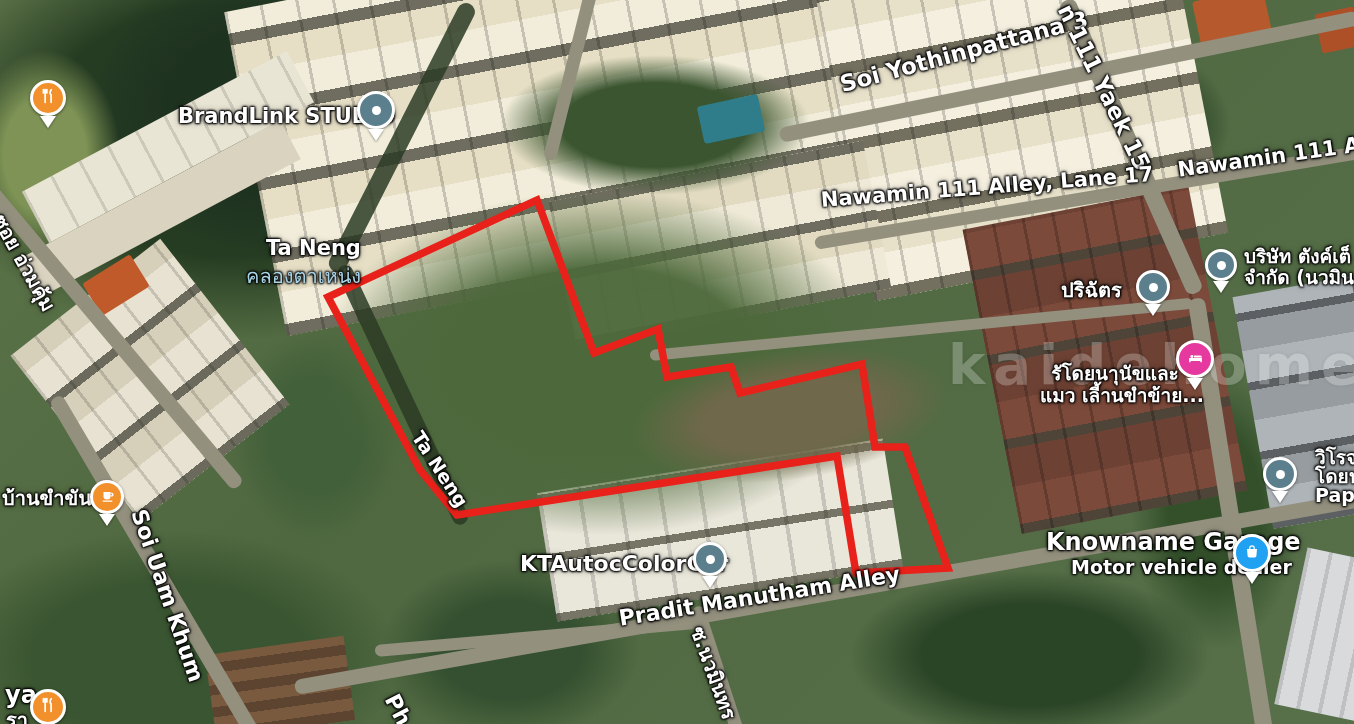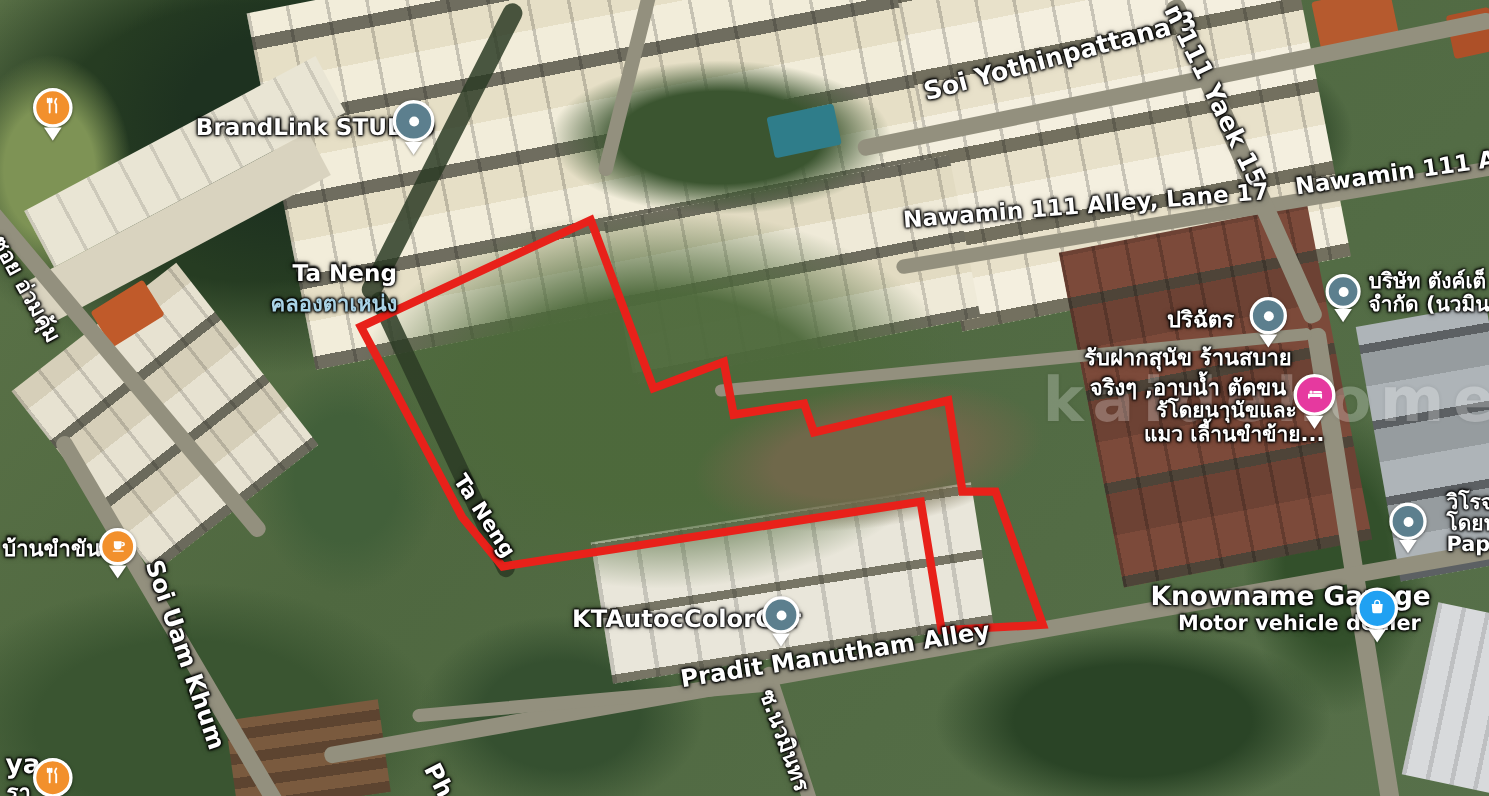--- a/index.html
+++ b/index.html
@@ -94,34 +94,30 @@
   <svg class="plot-svg" width="1354" height="724" viewBox="0 0 1354 724">
     <polygon fill="none" stroke="#e8211a" stroke-width="7.5" stroke-linejoin="miter" points="537,200 594,353 658,329 667,377 731,367 740,393 862,364 875,447 905,447 948,568 856,573 837,456 457,515 420,470 328,297"></polygon>
   </svg>
 
   <div class="watermark">
     <span>kaidehome</span>
   </div>
 
   <div class="lbl" style="left:178px;top:104px;font-size:21px;">BrandLink STUDIO</div>
   <div class="lbl" style="left:266px;top:236px;font-size:21px;">Ta Neng</div>
-  <div class="lbl" style="left:246px;top:260px;font-size:20px;color:#a8d2e6;font-weight:700;">คลองตาเหน่ง</div>
+  <div class="lbl" style="left:246px;top:260px;font-size:20px;color:#a8d2e6;font-weight:400;">คลองตาเหน่ง</div>
   <div class="lbl rot" style="left:837px;top:72px;font-size:23px;transform:rotate(-15deg);">Soi Yothinpattana 3</div>
   <div class="lbl rot" style="left:1076px;top:0px;font-size:23px;transform:rotate(64deg);">n 111 Yaek 15</div>
   <div class="lbl rot" style="left:820px;top:188px;font-size:21px;transform:rotate(-4.5deg);">Nawamin 111 Alley, Lane 17</div>
   <div class="lbl rot" style="left:1176px;top:158px;font-size:21px;transform:rotate(-8deg);">Nawamin 111 Alley</div>
   <div class="lbl" style="left:1244px;top:246px;font-size:19px;line-height:21px;">
     <div>บริษัท ตังค์เต็</div>
     <div>จำกัด (นวมิน</div>
   </div>
   <div class="lbl" style="left:1061px;top:274px;font-size:20px;">ปริฉัตร</div>
-  <div class="lbl" style="left:975px;top:312px;width:210px;text-align:center;font-size:20px;line-height:27px;">
-    <div>รับฝากสุนัข ร้านสบาย</div>
-    <div>จริงๆ ,อาบน้ำ ตัดขน</div>
-  </div>
   <div class="lbl" style="left:1040px;top:362px;width:150px;text-align:center;font-size:19px;line-height:22px;">
     <div>รัโดยนาุนัขและ</div>
     <div>แมว เลี้านขำข้าย...</div>
   </div>
   <div class="lbl" style="left:1315px;top:448px;font-size:19px;line-height:19px;">
     <div>วิโรจน์</div>
     <div>โดยนา</div>
     <div>Paper</div>
   </div>
   <div class="lbl" style="left:1046px;top:528px;font-size:24px;">Knowname Garage</div>

